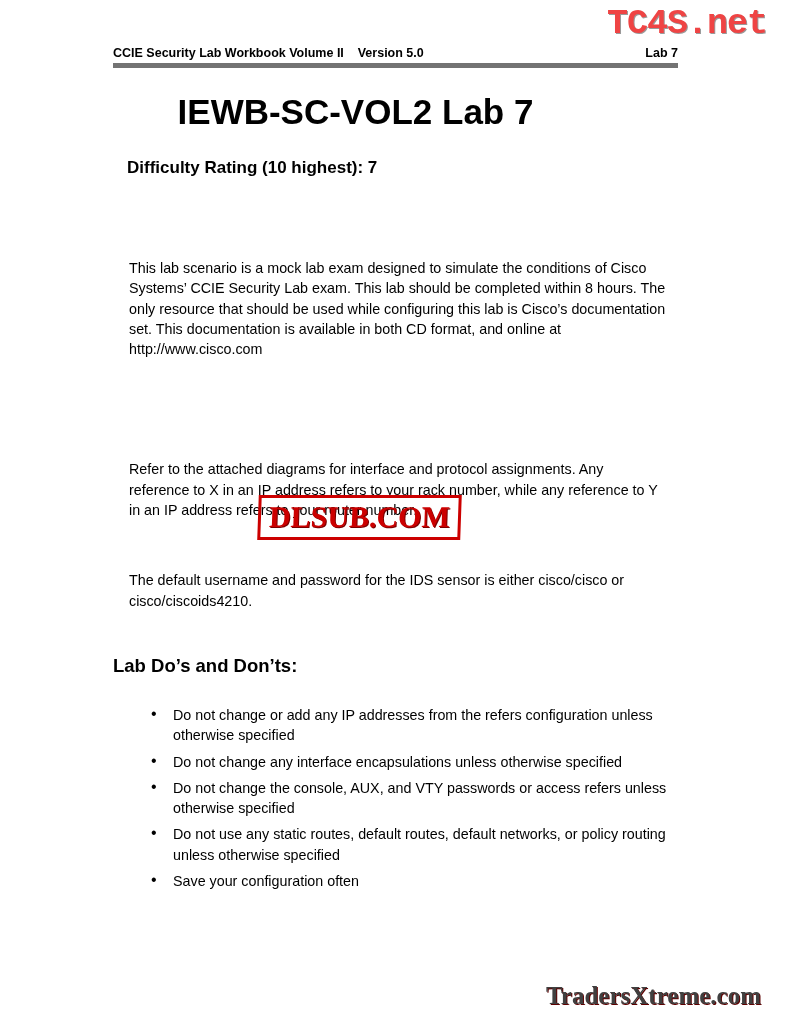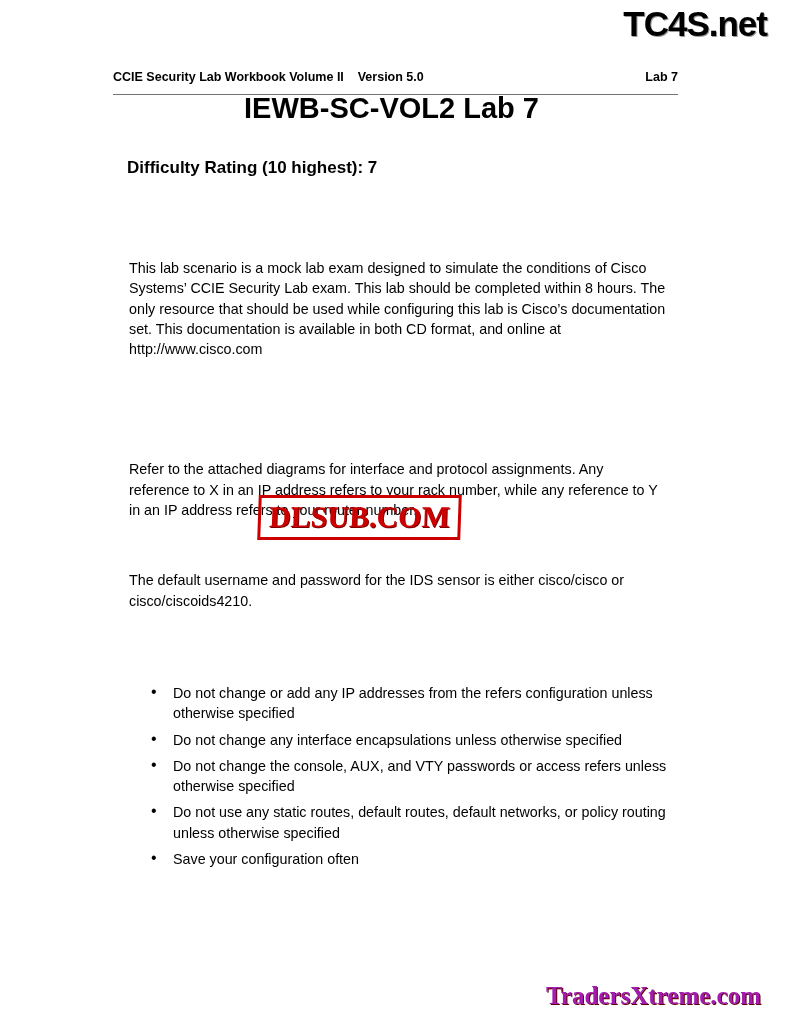--- a/index.html
+++ b/index.html
@@ -22,56 +22,54 @@
     width: 791px;
     height: 1024px;
     background: #ffffff;
   }
 
   
   .tc4s-watermark {
     position: absolute;
     right: 24px;
     top: 4px;
-    font-family: Liberation Sans, sans-serif;
+    font-family: Liberation Mono, monospace;
     font-weight: bold;
     font-size: 35px;
-    color: #000000;
+    color: #ef4444;
     letter-spacing: -1px;
     text-shadow: 1px 1px 0 #9a9a9a;
     white-space: nowrap;
   }
 
   
   .header {
     position: absolute;
     left: 113px;
     top: 46px;
     width: 565px;
-    border-bottom: 1px solid #737373;
-    padding-bottom: 10px;
+    border-bottom: 5px solid #737373;
+    padding-bottom: 3px;
     font-size: 12.5px;
     font-weight: bold;
     display: flex;
     justify-content: space-between;
     align-items: flex-end;
-    margin-top: 24px;
   }
   .header-left { white-space: pre; }
   .header-right { white-space: nowrap; }
 
   
   .doc-title {
     position: absolute;
     left: 0; top: 92px;
     width: 711px;
     text-align: center;
-    font-size: 29px;
-    font-weight: bold;
-    margin-left: 36px;
+    font-size: 35px;
+    font-weight: bold;
   }
 
   
   .content {
     position: absolute;
     left: 113px;
     top: 144px;
     width: 570px;
   }
 
@@ -134,21 +132,21 @@
   }
 
   
   .traders-watermark {
     position: absolute;
     right: 30px;
     bottom: 14px;
     font-family: "Liberation Serif", serif;
     font-weight: bold;
     font-size: 25px;
-    color: #a21caf;
+    color: #404040;
     text-shadow: 1px 1px 0 #5e0000;
     white-space: nowrap;
     text-align: right;
   }
 </style>
 </head>
 <body>
 
 <div class="page">
 
@@ -181,20 +179,21 @@
     <div class="gap-c"></div>
 
     <p class="body">Refer to the attached diagrams for interface and protocol assignments.  Any reference to X in an IP address refers to your rack number, while any reference to Y in an IP address refers to your router number.</p>
 
     <div class="gap-c"></div>
 
     <p class="body">The default username and password for the IDS sensor is either cisco/cisco or cisco/ciscoids4210.</p>
 
     <div class="gap-a"></div>
 
+    <h2 class="section">Lab Do’s and Don’ts:</h2>
 
     <div class="gap-a"></div>
 
     <ul class="dolist">
       <li><span class="bullet">•</span><span>Do not change or add any IP addresses from the refers configuration unless otherwise specified</span></li>
       <li><span class="bullet">•</span><span>Do not change any interface encapsulations unless otherwise specified</span></li>
       <li><span class="bullet">•</span><span>Do not change the console, AUX, and VTY passwords or access refers unless otherwise specified</span></li>
       <li><span class="bullet">•</span><span>Do not use any static routes, default routes, default networks, or policy routing unless otherwise specified</span></li>
       <li><span class="bullet">•</span><span>Save your configuration often</span></li>
     </ul>

